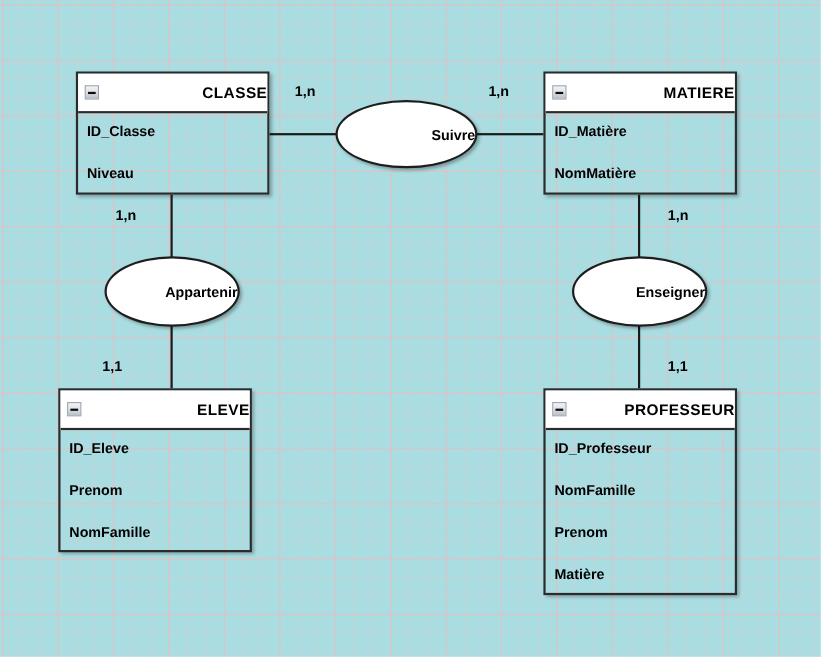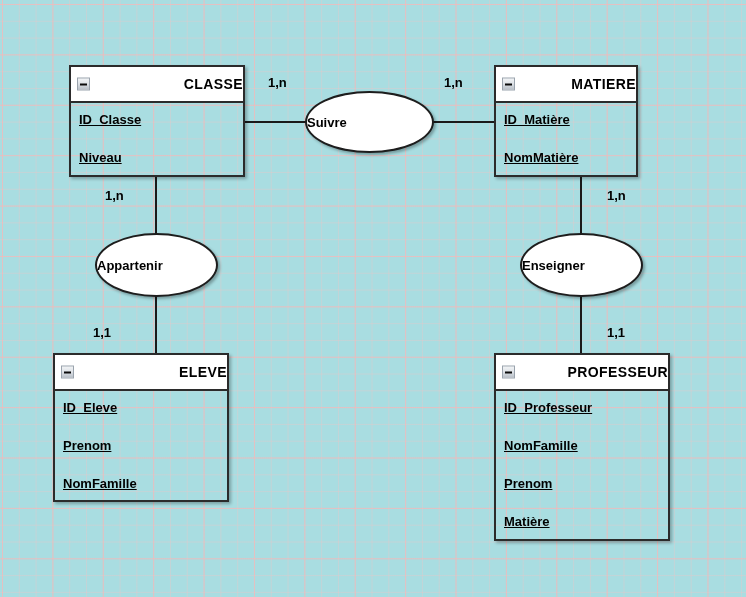--- a/index.html
+++ b/index.html
@@ -80,21 +80,20 @@
   }
   .collapse-icon i {
     display: block;
     width: 7px;
     height: 2px;
     background: #0b0b0b;
   }
   .entity-body {
     background: transparent;
     padding: 10px 0 20px 0;
-    text-decoration: underline;
   }
   .attr {
     font-size: 13px;
     font-weight: bold;
     color: #000;
     padding: 0 0 0 8px;
     line-height: 1;
     margin-bottom: 25px;
     white-space: nowrap;
   }
@@ -103,21 +102,21 @@
   
   .relationship {
     position: absolute;
     background: #ffffff;
     border: 2px solid #1d1d1d;
     border-radius: 50%;
     box-sizing: border-box;
     z-index: 4;
     display: flex;
     align-items: center;
-    justify-content: flex-start;
+    justify-content: flex-end;
     box-shadow: 2px 2px 3px rgba(0,0,0,0.30);
   }
   .relationship span {
     font-size: 13px;
     font-weight: bold;
     color: #000;
   }
 
   
   .cardinality {
@@ -149,21 +148,21 @@
           <i></i>
         </span>
       <span class="entity-title">CLASSE</span>
     </div>
     <div class="entity-body">
       <div class="attr">ID_Classe</div>
       <div class="attr">Niveau</div>
     </div>
   </div>
 
-  <div class="entity" style="left:494px; top:65px; width:144px; height:112px;">
+  <div class="entity" style="left:494px; top:65px; width:176px; height:112px;">
     <div class="entity-header">
       <span class="collapse-icon">
           <i></i>
         </span>
       <span class="entity-title">MATIERE</span>
     </div>
     <div class="entity-body">
       <div class="attr">ID_Matière</div>
       <div class="attr">NomMatière</div>
     </div>

